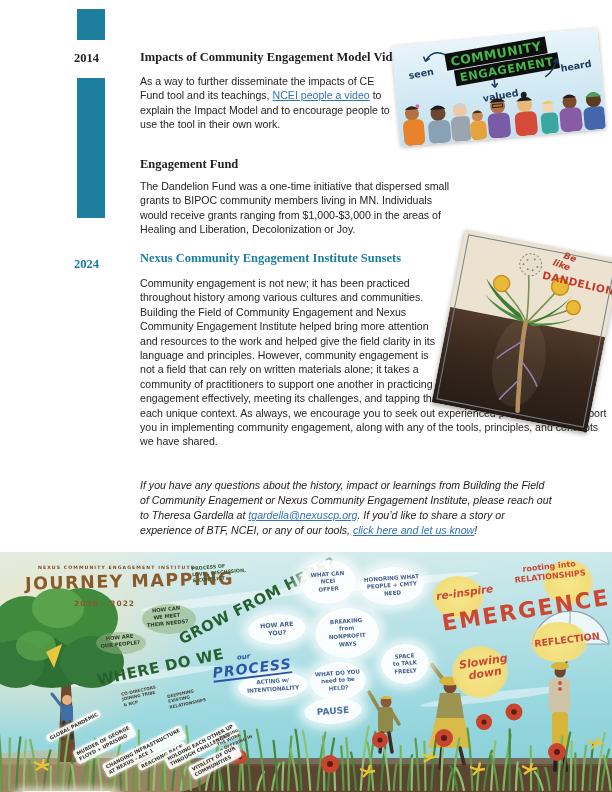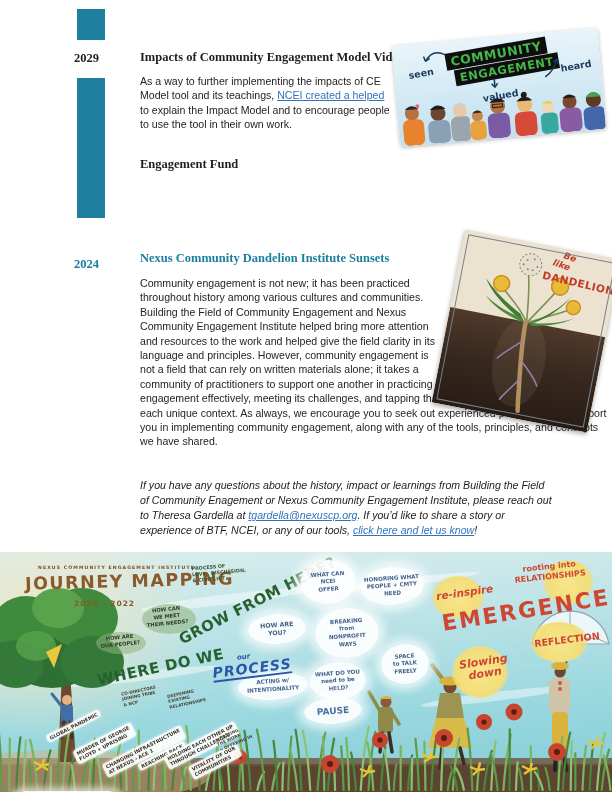--- a/index.html
+++ b/index.html
@@ -73,30 +73,31 @@
   .context-bubble{position:absolute;left:12px;top:203px;width:110px;height:27px;background:rgba(255,252,244,.95);
     border-radius:14px;box-shadow:0 0 6px 4px rgba(255,252,244,.6);display:flex;align-items:center;justify-content:center;
     font:700 14.5px "DejaVu Sans",sans-serif;color:#4a3a2c;letter-spacing:2px;margin-top:36px;}
 </style>
 </head>
 <body>
 
 <div class="page">
 
   <div class="rail-bar" style="top:9px;height:31px;"></div>
-  <div class="year" style="top:51px;">2029</div>
+  <div class="year" style="top:51px;">2014</div>
   <div class="rail-bar" style="top:78px;height:140px;"></div>
   <div class="year teal" style="top:257px;">2024</div>
 
   <div class="h-serif" style="left:140px;top:50px;">Impacts of Community Engagement Model Video</div>
-  <div class="para" style="left:140px;top:74px;width:254px;"><span>As a way to further implementing the impacts of CE Model tool and its teachings, </span><a>NCEI created a helped</a><span> to explain the Impact Model and to encourage people to use the tool in their own work.</span></div>
+  <div class="para" style="left:140px;top:74px;width:254px;"><span>As a way to further disseminate the impacts of CE Fund tool and its teachings, </span><a>NCEI people a video</a><span> to explain the Impact Model and to encourage people to use the tool in their own work.</span></div>
 
   <div class="h-serif" style="left:140px;top:157px;">Engagement Fund</div>
-
-  <div class="h-serif teal" style="left:140px;top:251px;">Nexus Community Dandelion Institute Sunsets</div>
+  <div class="para" style="left:140px;top:179px;width:312px;">The Dandelion Fund was a one-time initiative that dispersed small grants to BIPOC community members living in MN. Individuals would receive grants ranging from $1,000-$3,000 in the areas of Healing and Liberation, Decolonization or Joy.</div>
+
+  <div class="h-serif teal" style="left:140px;top:251px;">Nexus Community Engagement Institute Sunsets</div>
   <div class="para" style="left:140px;top:276px;width:470px;">
     <div class="fs" style="width:168px;height:88px;"></div>
     <div class="fs" style="clear:right;width:108px;height:15px;"></div>
     <div class="fs" style="clear:right;width:72px;height:15px;"></div>
     <span>Community engagement is not new; it has been practiced throughout history among various cultures and communities. Building the Field of Community Engagement and Nexus Community Engagement Institute helped bring more attention and resources to the work and helped give the field clarity in its language and principles. However, community engagement is not a field that can rely on written materials alone; it takes a community of practitioners to support one another in practicing community engagement effectively, meeting its challenges, and tapping the strengths within each unique context. As always, we encourage you to seek out experienced practitioners to support you in implementing community engagement, along with any of the tools, principles, and concepts we have shared.</span>
   </div>
 
   <div class="para closing" style="left:140px;top:478px;width:412px;"><span>If you have any questions about the history, impact or learnings from Building the Field of Community Enagement or Nexus Community Engagement Institute, please reach out to Theresa Gardella at </span><a>tgardella@nexuscp.org</a><span>. If you’d like to share a story or experience of BTF, NCEI, or any of our tools, </span><a>click here and let us know</a><span>!</span></div>
 
   <div class="ce-card">

